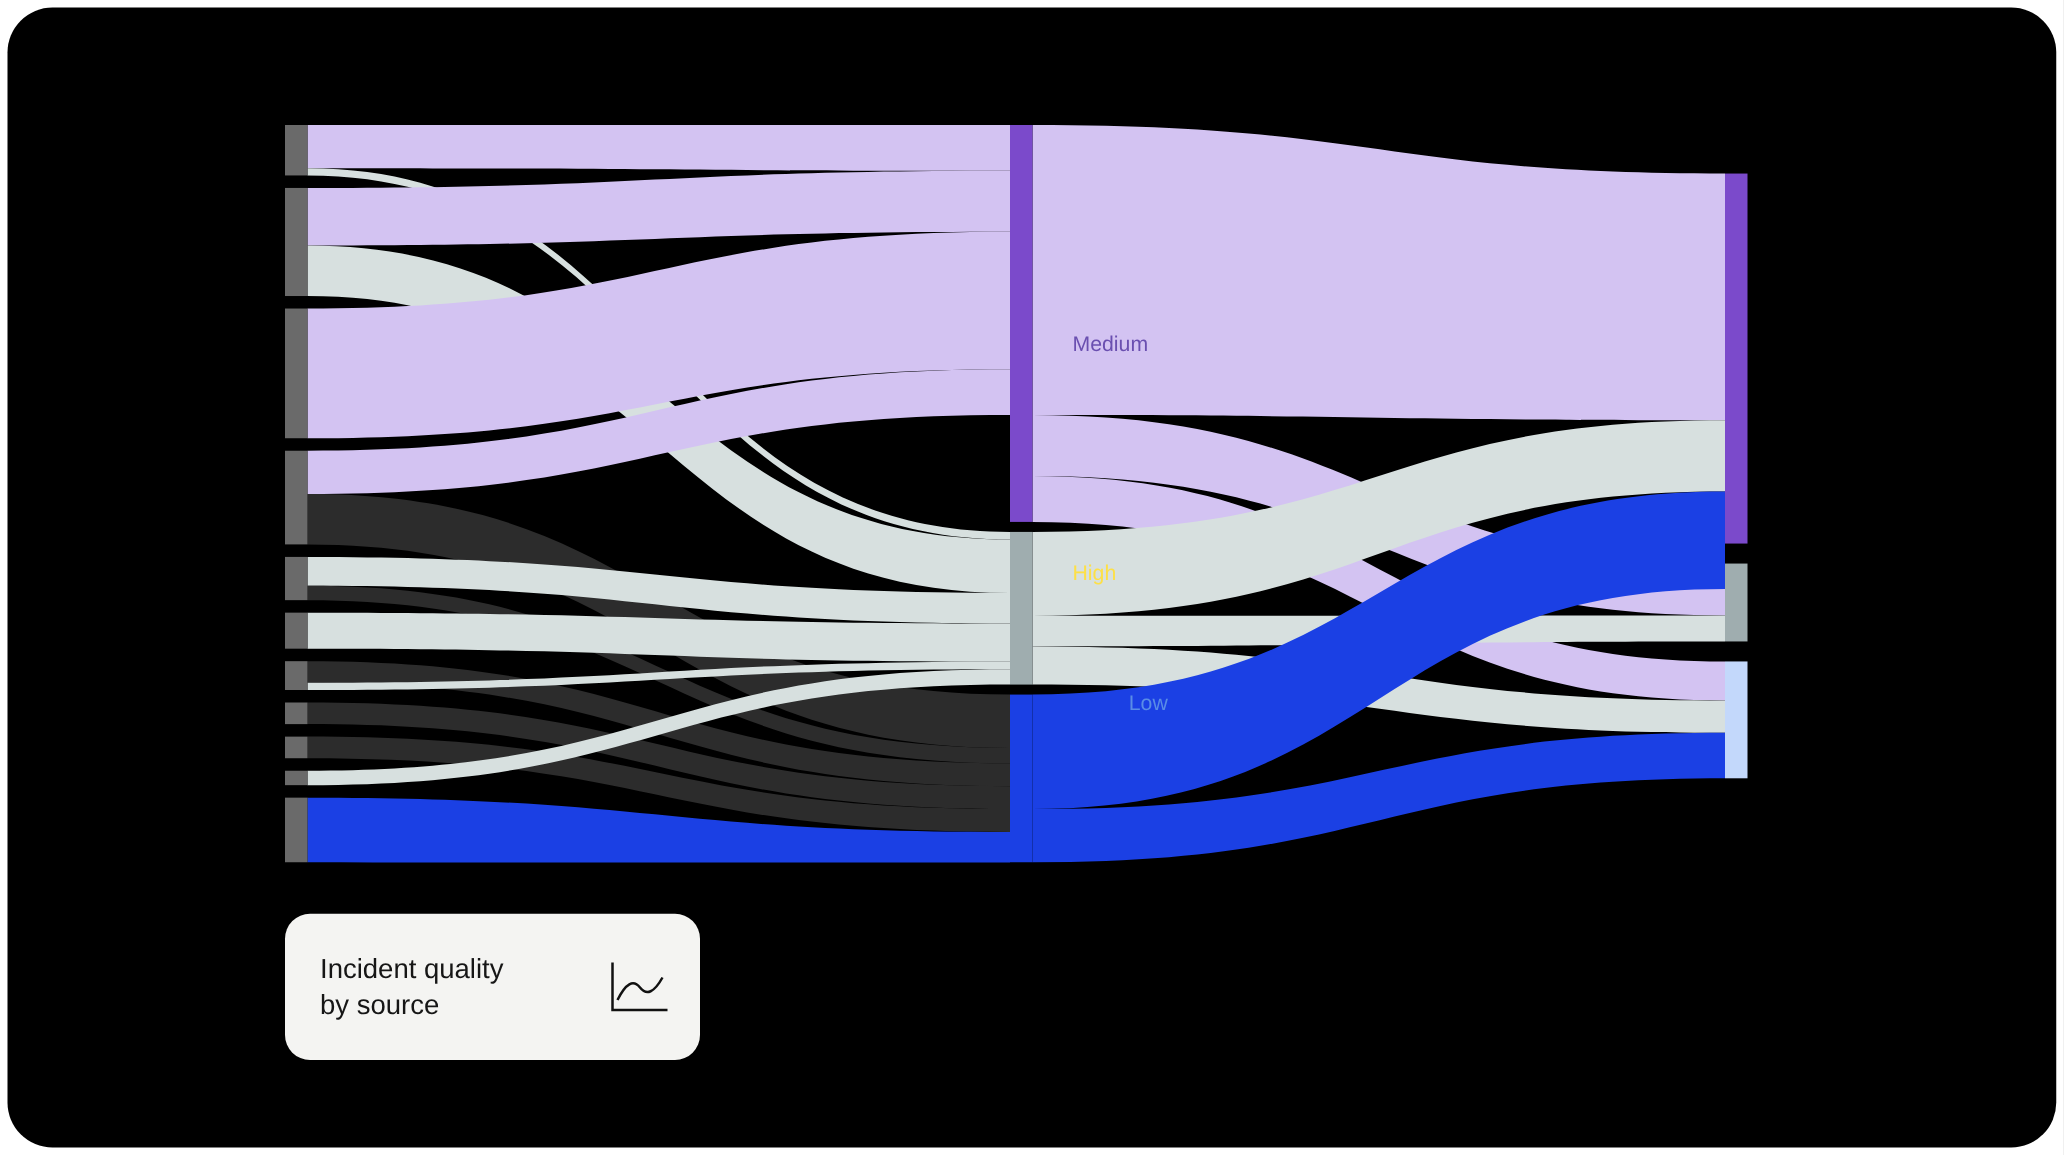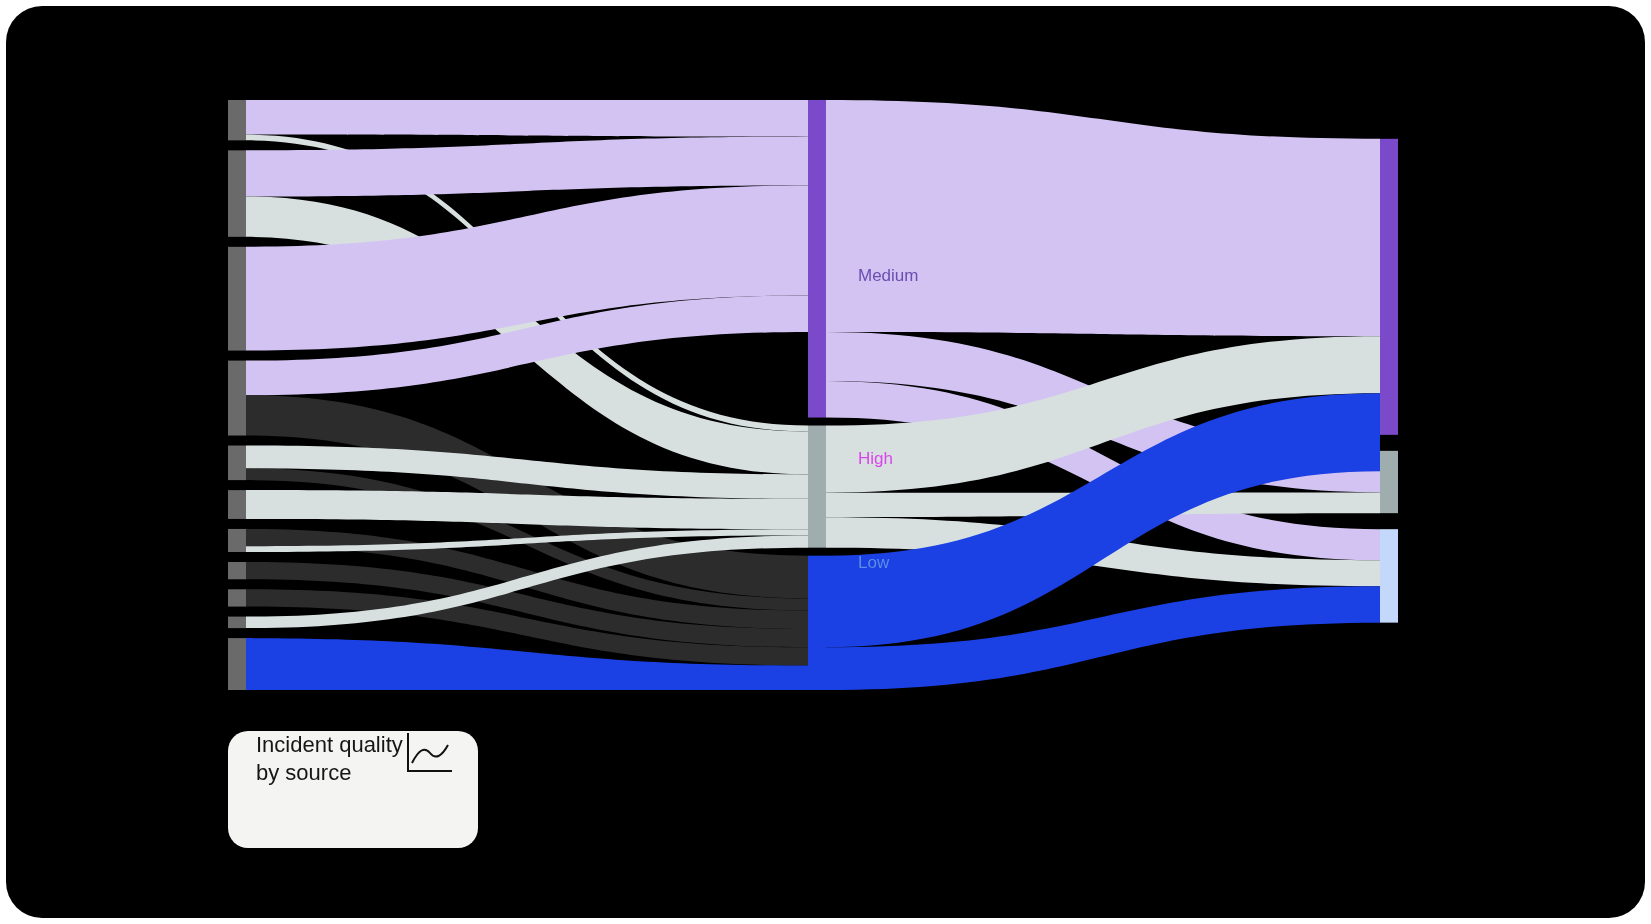--- a/index.html
+++ b/index.html
@@ -24,26 +24,26 @@
     position: absolute;
     left: 222px;
     top: 94px;
     width: 1172px;
     height: 590px;
   }
   .chip {
     position: absolute;
     left: 222px;
     top: 725px;
-    width: 250px;
+    width: 332px;
     height: 117px;
     background: #f4f4f2;
     border-radius: 20px;
     display: flex;
-    align-items: flex-start;
+    align-items: center;
     justify-content: space-between;
     padding: 0 24px 0 28px;
     box-sizing: border-box;
   }
   .chip-text {
     font-size: 22px;
     line-height: 1.28;
     color: #161616;
     white-space: pre-line;
   }
@@ -99,22 +99,22 @@
       <rect x="0" y="538.1176470588234" width="18" height="51.882352941176464" fill="#6a6a6a"></rect>
       <rect x="580" y="0" width="18" height="317.53191489361706" fill="#7b4acb"></rect>
       <rect x="580" y="325.53191489361706" width="18" height="122.1276595744681" fill="#9fadaf"></rect>
       <rect x="580" y="455.65957446808517" width="18" height="134.34042553191492" fill="#1b40e4"></rect>
       <rect x="1152" y="38.836" width="18" height="296.00689655172414" fill="#7b4acb"></rect>
       <rect x="1152" y="350.84289655172415" width="18" height="62.317241379310346" fill="#9fadaf"></rect>
       <rect x="1152" y="429.1601379310345" width="18" height="93.47586206896551" fill="#c3d8fb"></rect>
     </svg>
 
   <div class="mid-label" style="left:852px; top:260px; color:#6a4fb0;">Medium</div>
-  <div class="mid-label" style="left:852px; top:443px; color:#d946ef;">High</div>
-  <div class="mid-label" style="left:852px; top:547px; color:#5a8de6;">Low</div>
+  <div class="mid-label" style="left:852px; top:443px; color:#fde047;">High</div>
+  <div class="mid-label" style="left:897px; top:547px; color:#5a8de6;">Low</div>
 
   <div class="chip">
     <div class="chip-text">Incident quality
 by source</div>
     <div class="chip-icon">
       <svg width="50" height="44" viewBox="0 0 50 44">
         <path d="M4 2 V40 H48" stroke="#111" stroke-width="2" fill="none"></path>
         <path d="M8 32 Q18 12 26 22 Q34 32 44 14" stroke="#111" stroke-width="2" fill="none"></path>
       </svg>
     </div>

